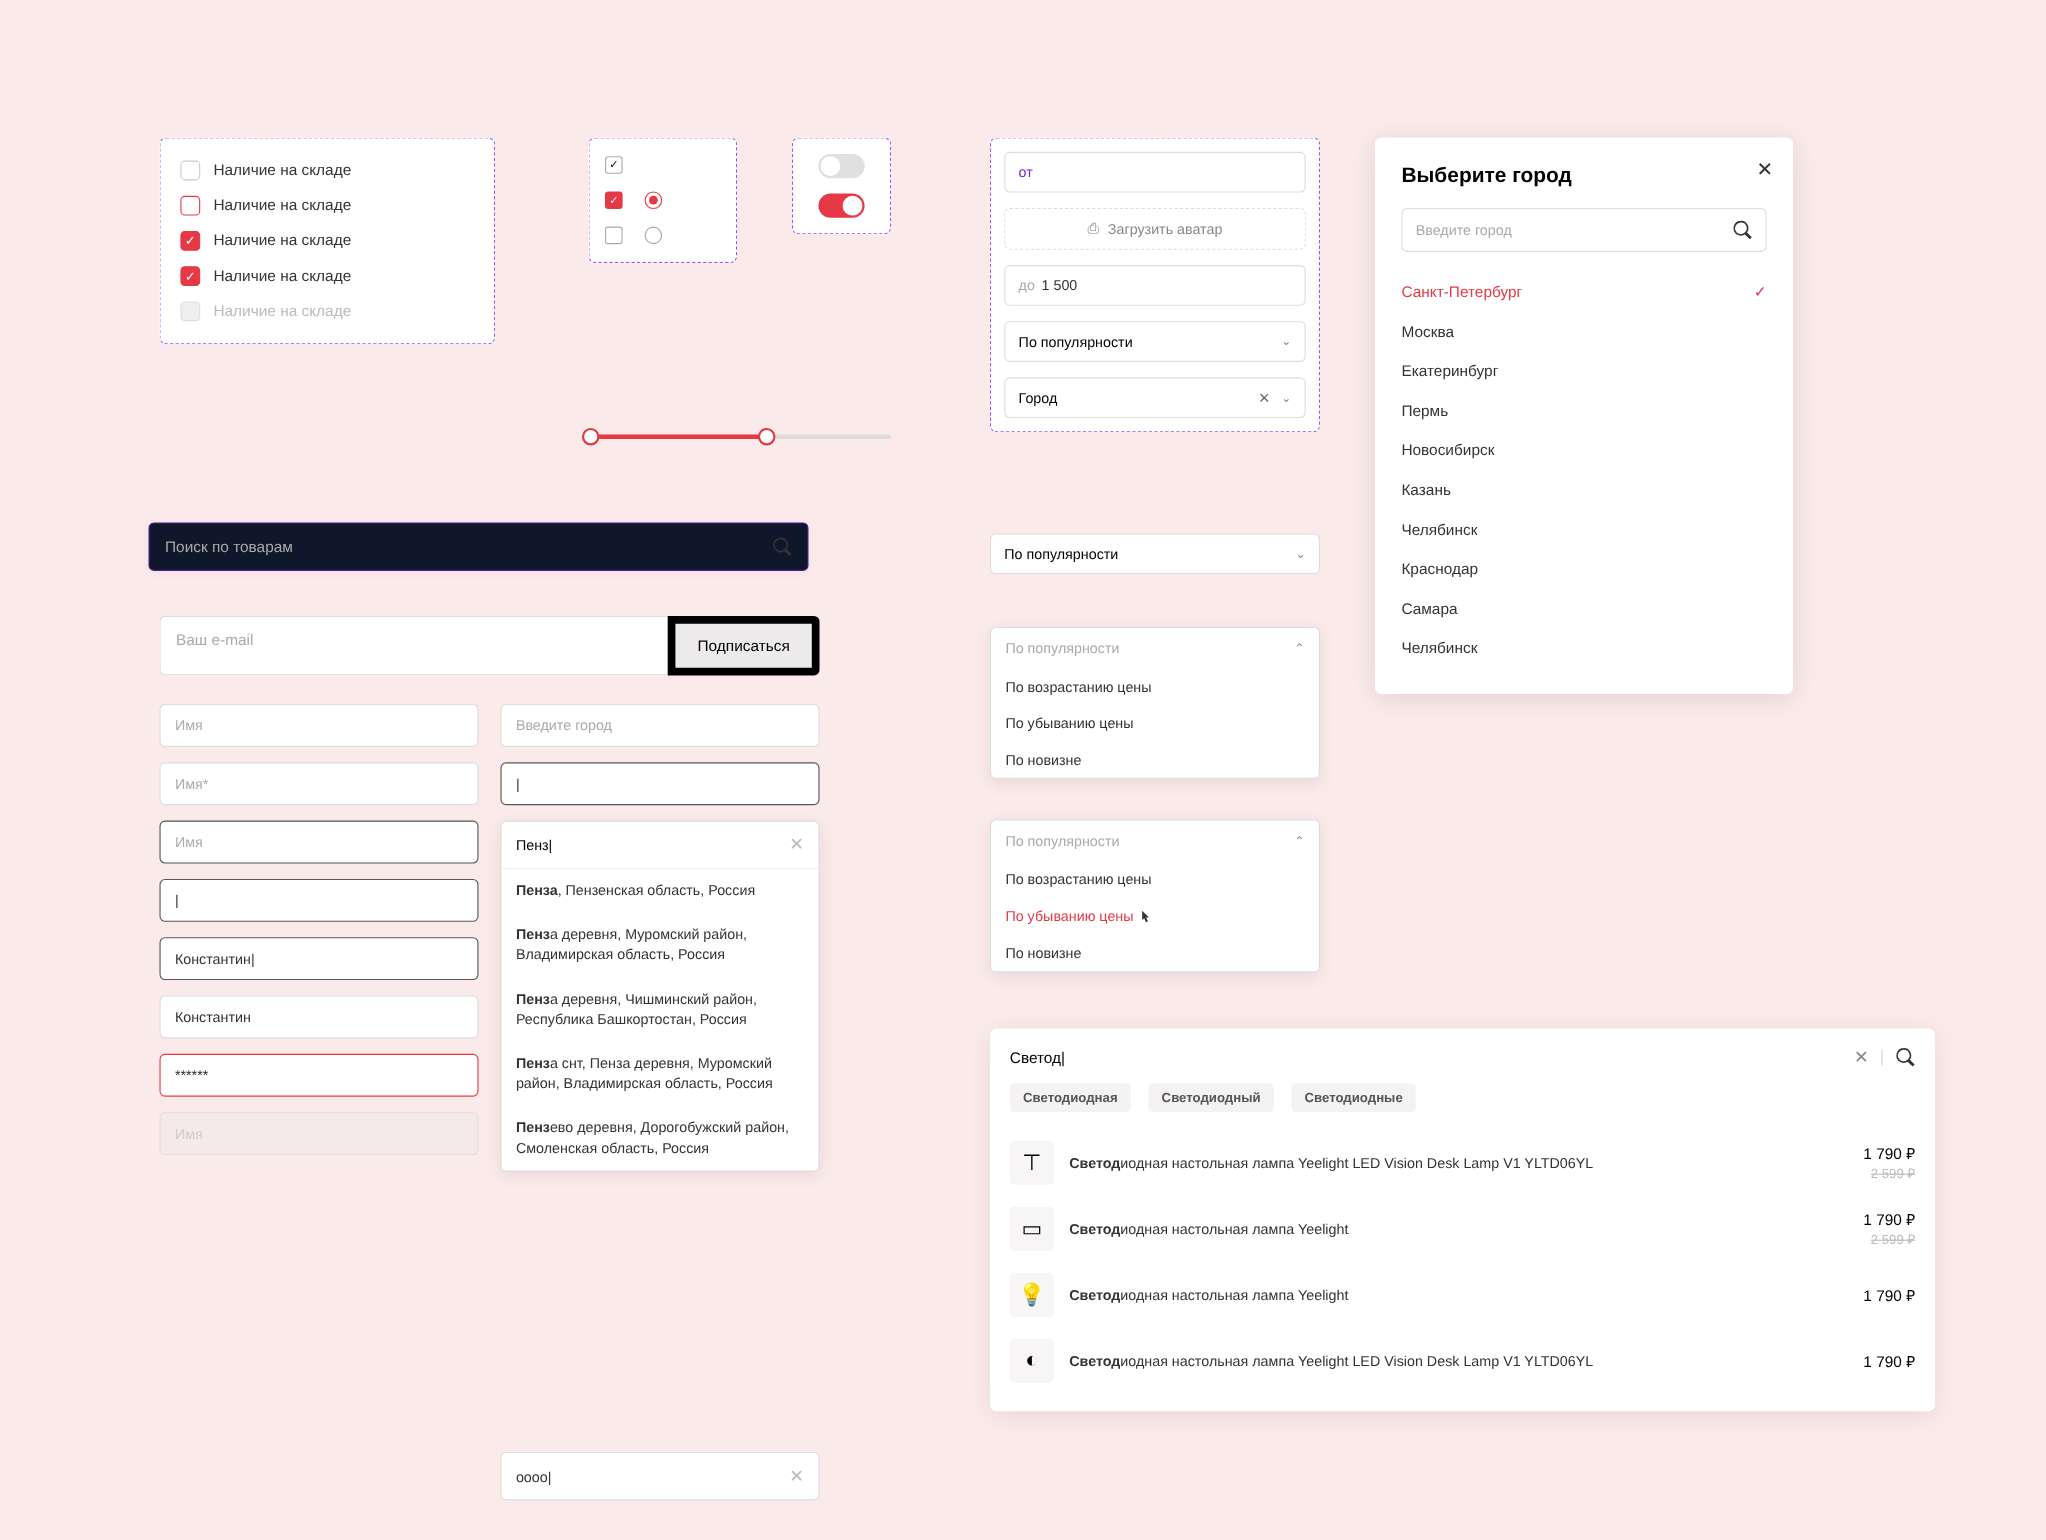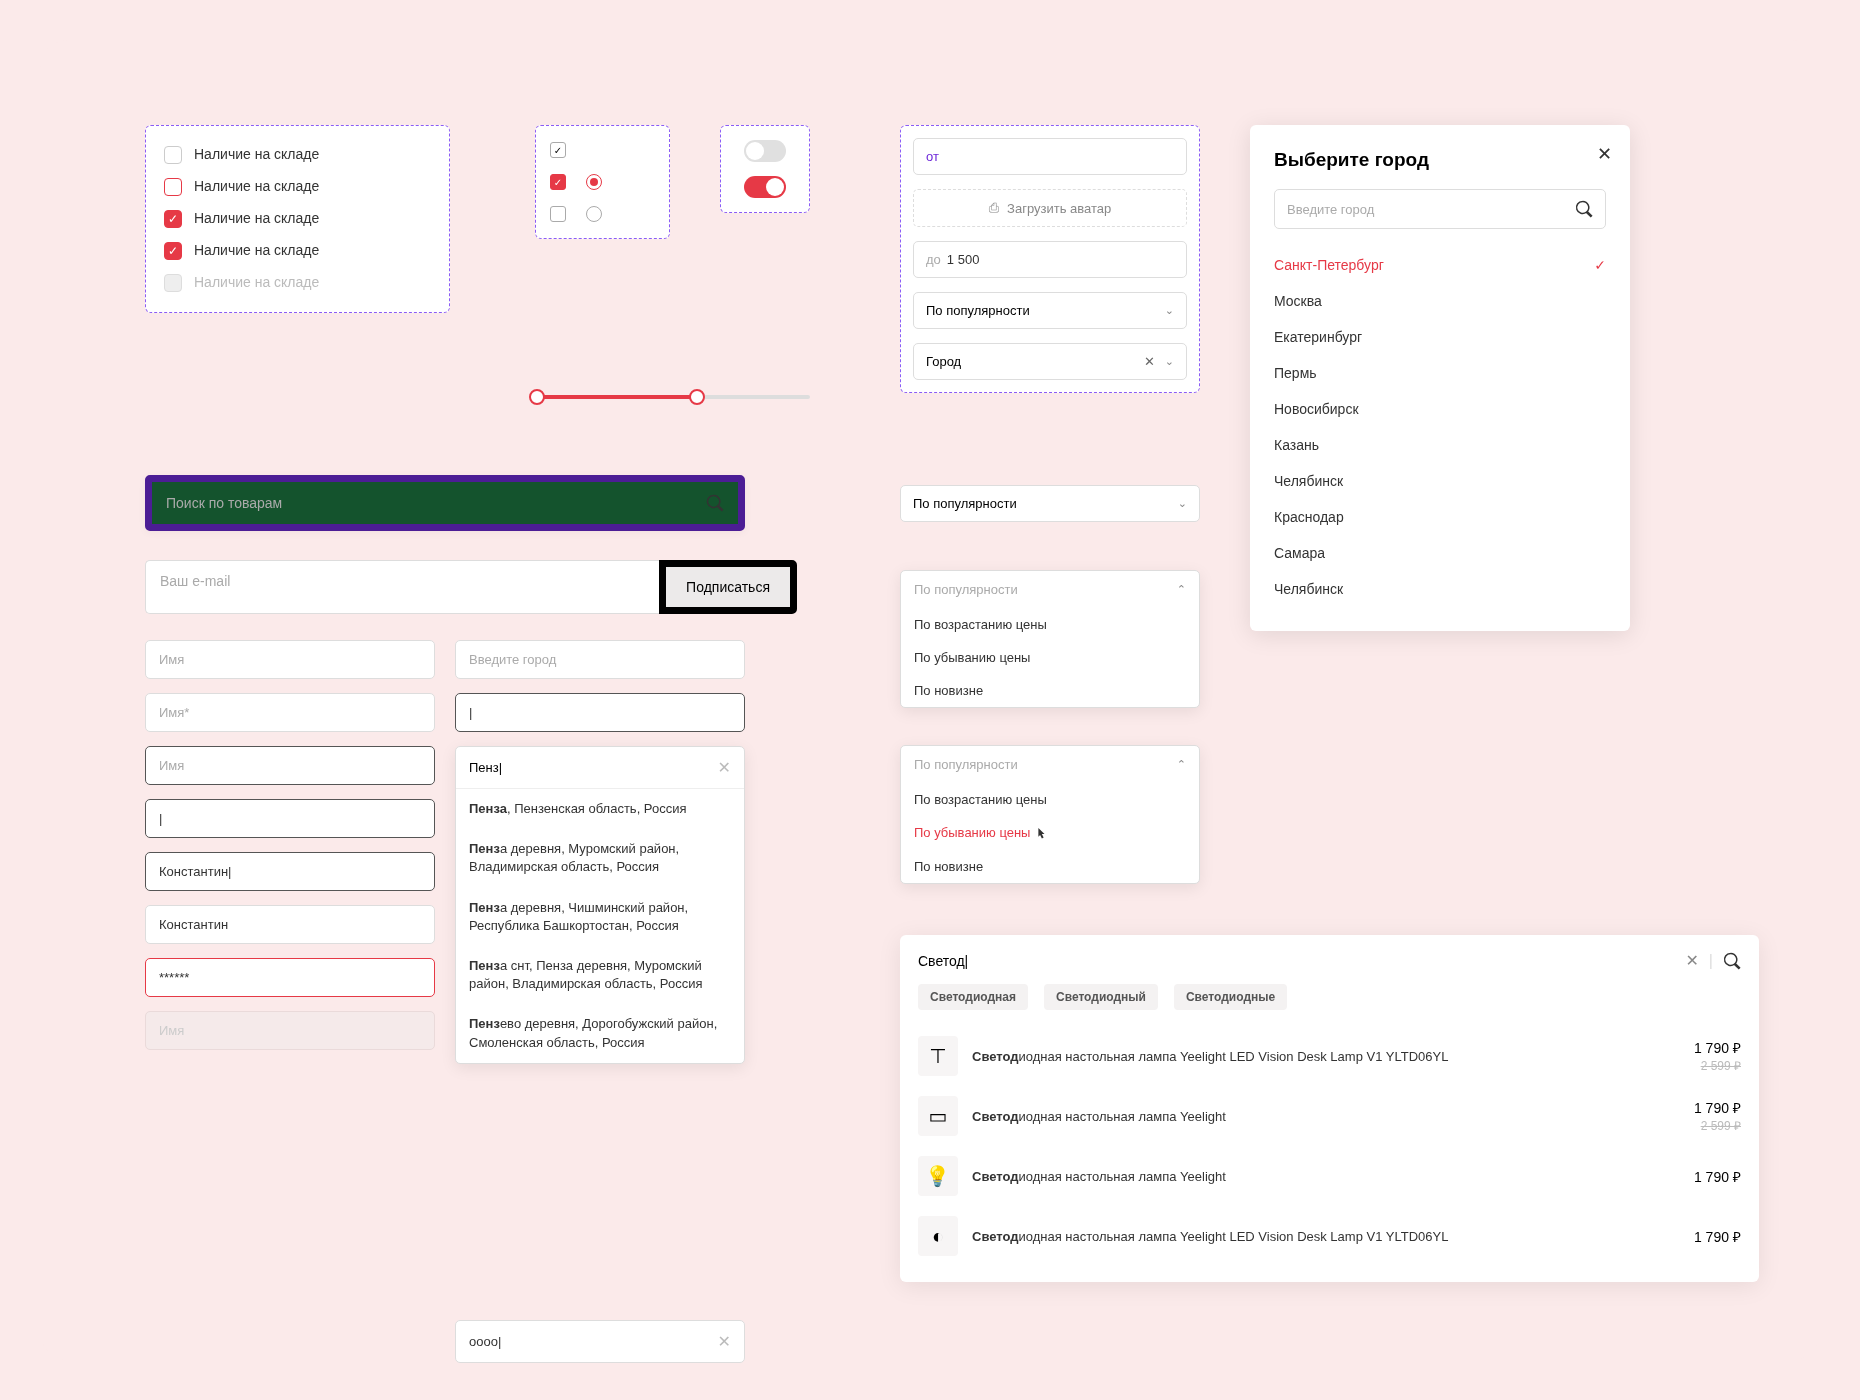--- a/index.html
+++ b/index.html
@@ -41,23 +41,23 @@
 .select-box{border:1px solid #ddd;border-radius:5px;padding:10px 12px;font-size:13px;display:flex;align-items:center;justify-content:space-between;background:#fff;}
 .select-box .right{display:flex;gap:10px;align-items:center;color:#666;}
 .modal-city{position:absolute;left:1210px;top:85px;width:380px;background:#fff;border-radius:6px;box-shadow:0 4px 24px rgba(0,0,0,0.1);padding:24px;}
 .modal-city .close{position:absolute;right:18px;top:18px;font-size:18px;color:#333;cursor:pointer;}
 .modal-city h3{font-size:19px;font-weight:600;margin-bottom:18px;}
 .search-field{border:1px solid #ddd;border-radius:5px;padding:10px 12px;display:flex;align-items:center;justify-content:space-between;margin-bottom:18px;}
 .search-field span{color:#aaa;font-size:13px;}
 .city-item{padding:10px 0;font-size:14px;color:#333;display:flex;justify-content:space-between;align-items:center;}
 .city-item.selected{color:#e63946;}
 .city-item .check{color:#e63946;font-size:14px;}
-.big-search{position:absolute;left:105px;top:435px;width:600px;border:7px solid #4c1d95;border-radius:5px;background:#14532d;padding:12px 14px;display:flex;justify-content:space-between;align-items:center;box-shadow:0 2px 8px rgba(0,0,0,0.04);}
+.big-search{position:absolute;left:95px;top:435px;width:600px;border:1px solid #4c1d95;border-radius:5px;background:#0f172a;padding:12px 14px;display:flex;justify-content:space-between;align-items:center;box-shadow:0 2px 8px rgba(0,0,0,0.04);}
 .big-search span{color:#aaa;font-size:14px;}
-.subscribe-row{position:absolute;left:105px;top:520px;width:652px;display:flex;}
+.subscribe-row{position:absolute;left:105px;top:520px;width:600px;display:flex;}
 .subscribe-row .inp{flex:1;border:1px solid #ddd;border-right:none;border-radius:5px 0 0 5px;padding:12px 14px;color:#aaa;font-size:14px;background:#fff;}
 .subscribe-row .btn{background:#eceaea;border:7px solid #000000;border-radius:0 5px 5px 0;padding:12px 20px;font-size:14px;}
 .col-left-inputs{position:absolute;left:105px;top:600px;width:290px;display:flex;flex-direction:column;gap:14px;}
 .col-right-inputs{position:absolute;left:415px;top:600px;width:290px;display:flex;flex-direction:column;gap:14px;}
 .fld{border:1px solid #ddd;border-radius:5px;padding:11px 13px;font-size:13px;background:#fff;color:#333;}
 .fld.ph{color:#aaa;}
 .fld.focus{border-color:#555;}
 .fld.error{border-color:#e63946;}
 .fld.disabled{background:#f5eaea;color:#ccc;border-color:#eadada;}
 .autocomplete{border:1px solid #ddd;border-radius:5px;background:#fff;box-shadow:0 4px 16px rgba(0,0,0,0.08);}

